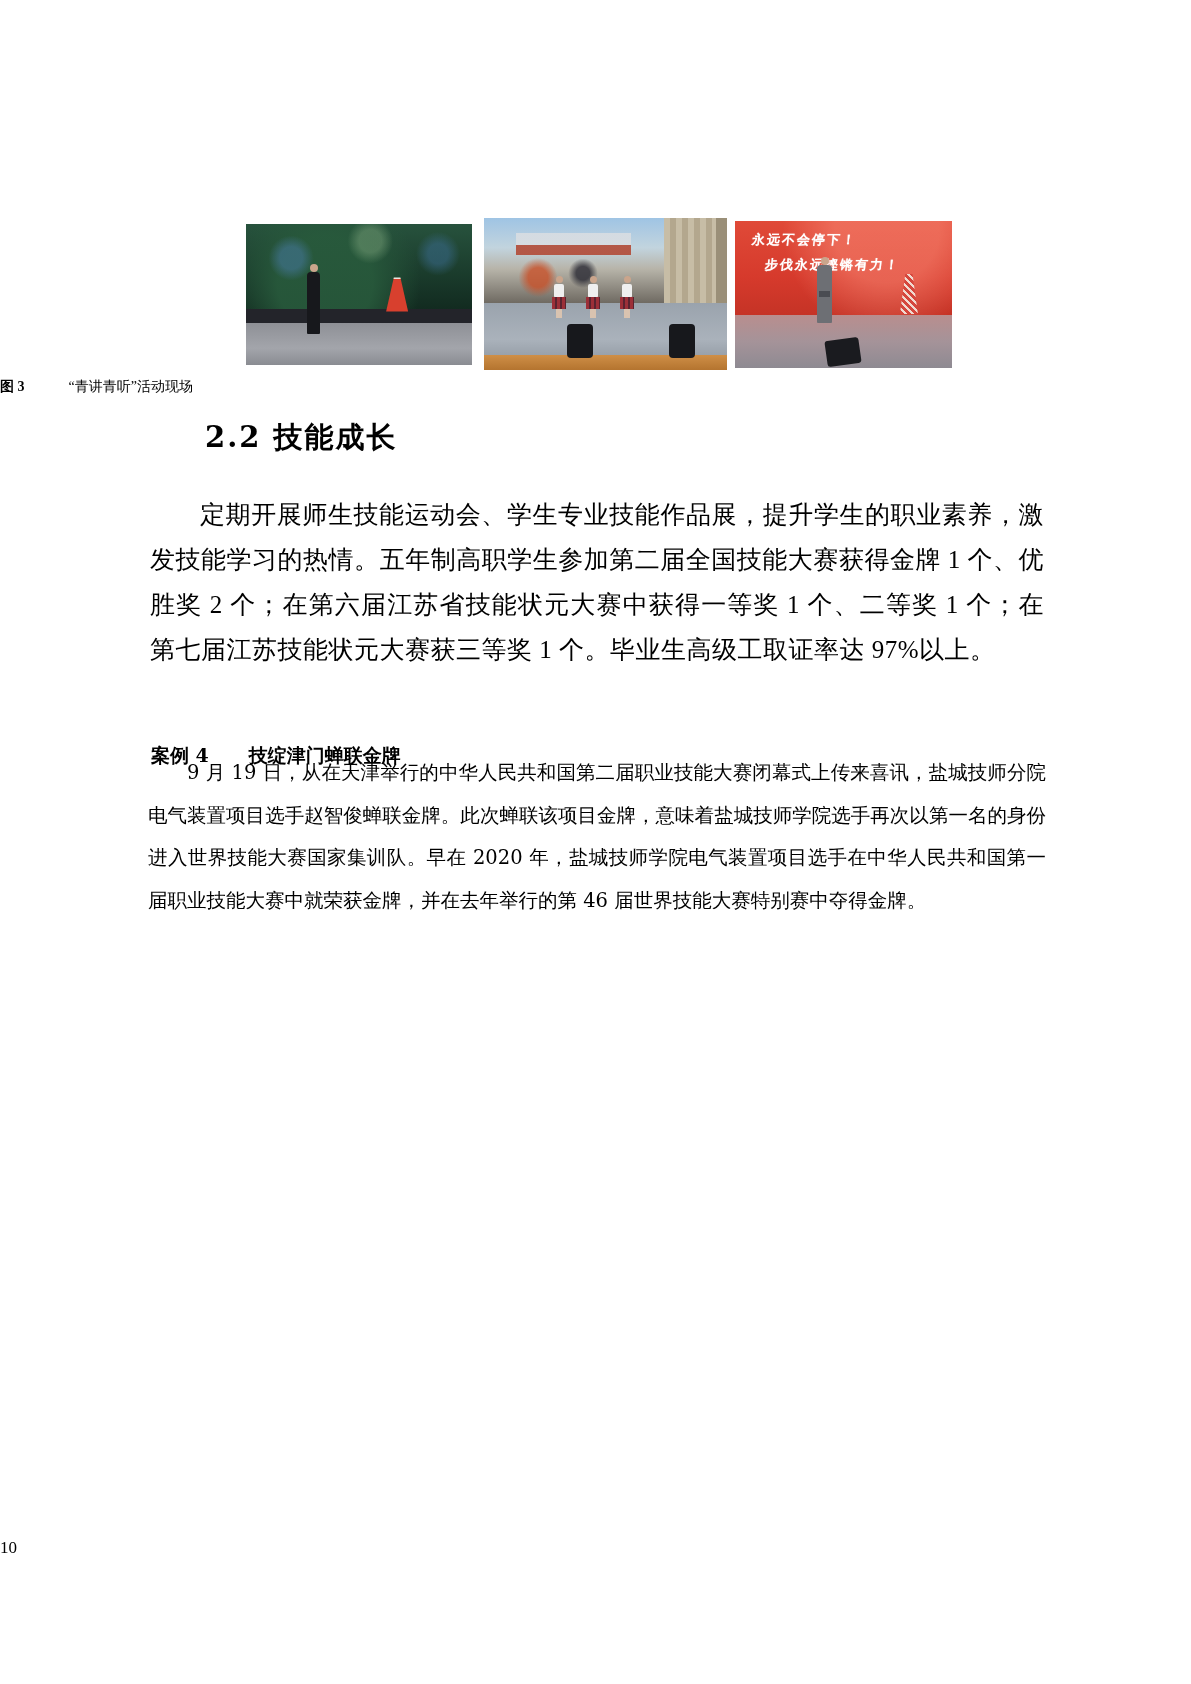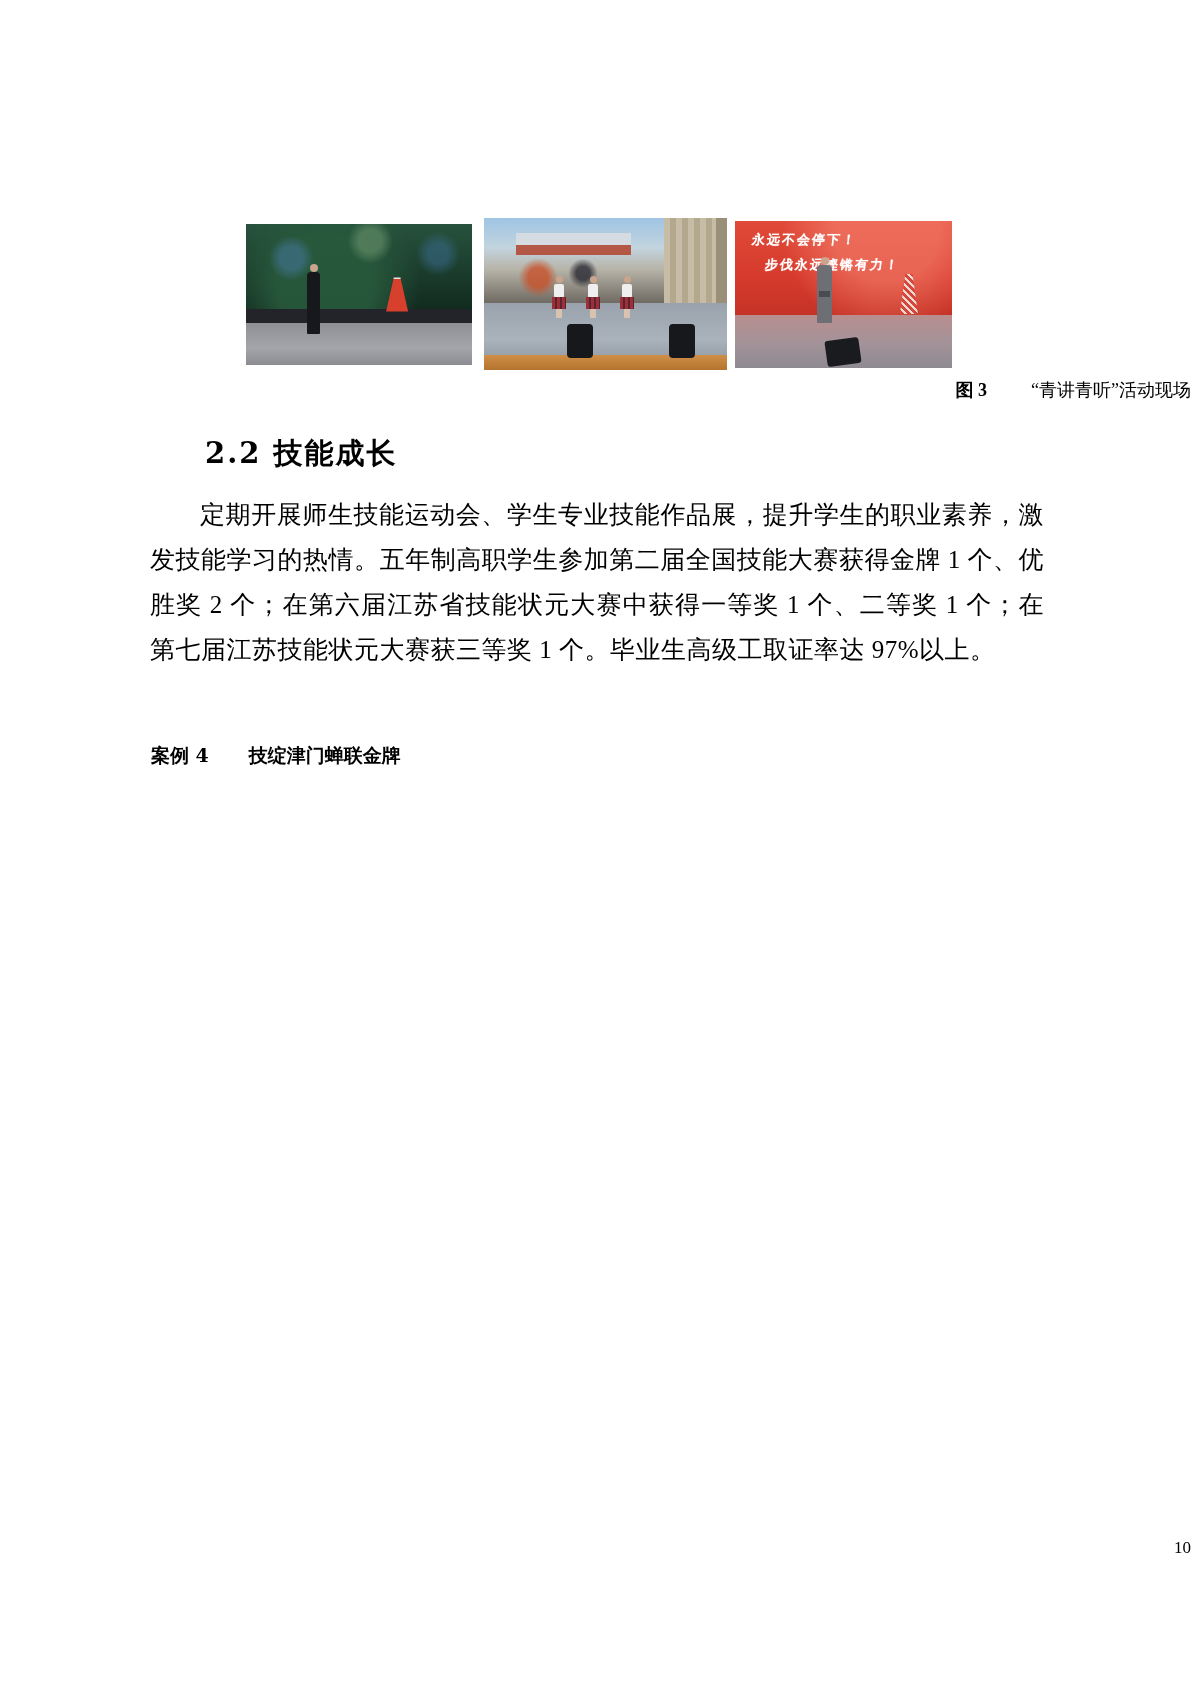--- a/index.html
+++ b/index.html
@@ -77,41 +77,41 @@
   .p3-man{position:absolute;left:38%;top:30%;width:15px;height:58px;background:#6d6f74;border-radius:4px 4px 1px 1px;}
   .p3-man::before{content:"";position:absolute;left:4px;top:-8px;width:8px;height:8px;border-radius:50%;background:#caa58c;}
   .p3-man::after{content:"";position:absolute;left:2px;top:26px;width:11px;height:6px;background:#4a4c52;}
   .p3-girl{position:absolute;left:76%;top:36%;width:18px;height:40px;
     background:repeating-linear-gradient(45deg,#d5463c 0 3px,#f0d9cf 3px 5px);
     clip-path:polygon(30% 0,70% 0,100% 100%,0 100%);}
   .p3-girl::before{content:"";position:absolute;left:5px;top:-8px;width:8px;height:8px;border-radius:50%;background:#caa58c;}
   .p3-speaker{position:absolute;left:42%;bottom:2%;width:34px;height:26px;background:#1a1b1f;border-radius:3px;transform:rotate(-8deg);}
 
   
-  .fig-caption{position:absolute;top:378px;left:0;width:100%;text-align:right;font-size:18px;}
+  .fig-caption{position:absolute;top:378px;left:0;width:100%;text-align:left;font-size:14px;}
   .fig-caption .label{font-weight:bold;}
   .fig-caption .gap{display:inline-block;width:44px;}
 
   .sec-heading{position:absolute;top:418px;left:205px;font-size:29px;font-weight:bold;
-    font-family:"DejaVu Serif", serif;letter-spacing:2px;margin-top:16px;}
+    font-family:"DejaVu Serif", serif;letter-spacing:2px;}
 
   .sec-paragraph{position:absolute;top:492px;left:150px;width:894px;
     font-size:25px;line-height:45px;text-align:justify;text-justify:inter-ideograph;
     text-indent:2em;letter-spacing:.5px;}
 
   .case-heading{position:absolute;top:723px;left:151px;font-size:19px;font-weight:bold;
     font-family:"DejaVu Serif", serif;margin-top:20px;}
   .case-heading .gap{display:inline-block;width:40px;}
 
   .case-body{position:absolute;top:752px;left:148px;width:898px;
     font-size:19.5px;line-height:42.5px;text-align:justify;text-justify:inter-ideograph;
     font-family:"DejaVu Serif", serif;}
   .case-body p{margin:0;text-indent:2em;}
 
-  .page-number{position:absolute;top:1538px;left:0;width:100%;text-align:right;font-size:17px;}
+  .page-number{position:absolute;top:1538px;left:0;width:100%;text-align:left;font-size:17px;}
 </style>
 </head>
 <body>
 
 <div class="page">
 
   <div class="photo-row">
 
     <div class="photo photo1">
       <div class="p1-screen"></div>
@@ -166,17 +166,18 @@
 
   <div class="sec-heading">2.2 技能成长</div>
 
   <div class="sec-paragraph">定期开展师生技能运动会、学生专业技能作品展，提升学生的职业素养，激发技能学习的热情。五年制高职学生参加第二届全国技能大赛获得金牌 1 个、优胜奖 2 个；在第六届江苏省技能状元大赛中获得一等奖 1 个、二等奖 1 个；在第七届江苏技能状元大赛获三等奖 1 个。毕业生高级工取证率达 97%以上。</div>
 
   <div class="case-heading">
     <span>案例 4</span><span class="gap"></span><span>技绽津门蝉联金牌</span>
   </div>
 
   <div class="case-body">
+    <p>9 月 19 日，从在天津举行的中华人民共和国第二届职业技能大赛闭幕式上传来喜讯，盐城技师分院电气装置项目选手赵智俊蝉联金牌。此次蝉联该项目金牌，意味着盐城技师学院选手再次以第一名的身份进入世界技能大赛国家集训队。早在 2020 年，盐城技师学院电气装置项目选手在中华人民共和国第一届职业技能大赛中就荣获金牌，并在去年举行的第 46 届世界技能大赛特别赛中夺得金牌。</p>
   </div>
 
   <div class="page-number">10</div>
 
 </div>
 
 </body></html>

